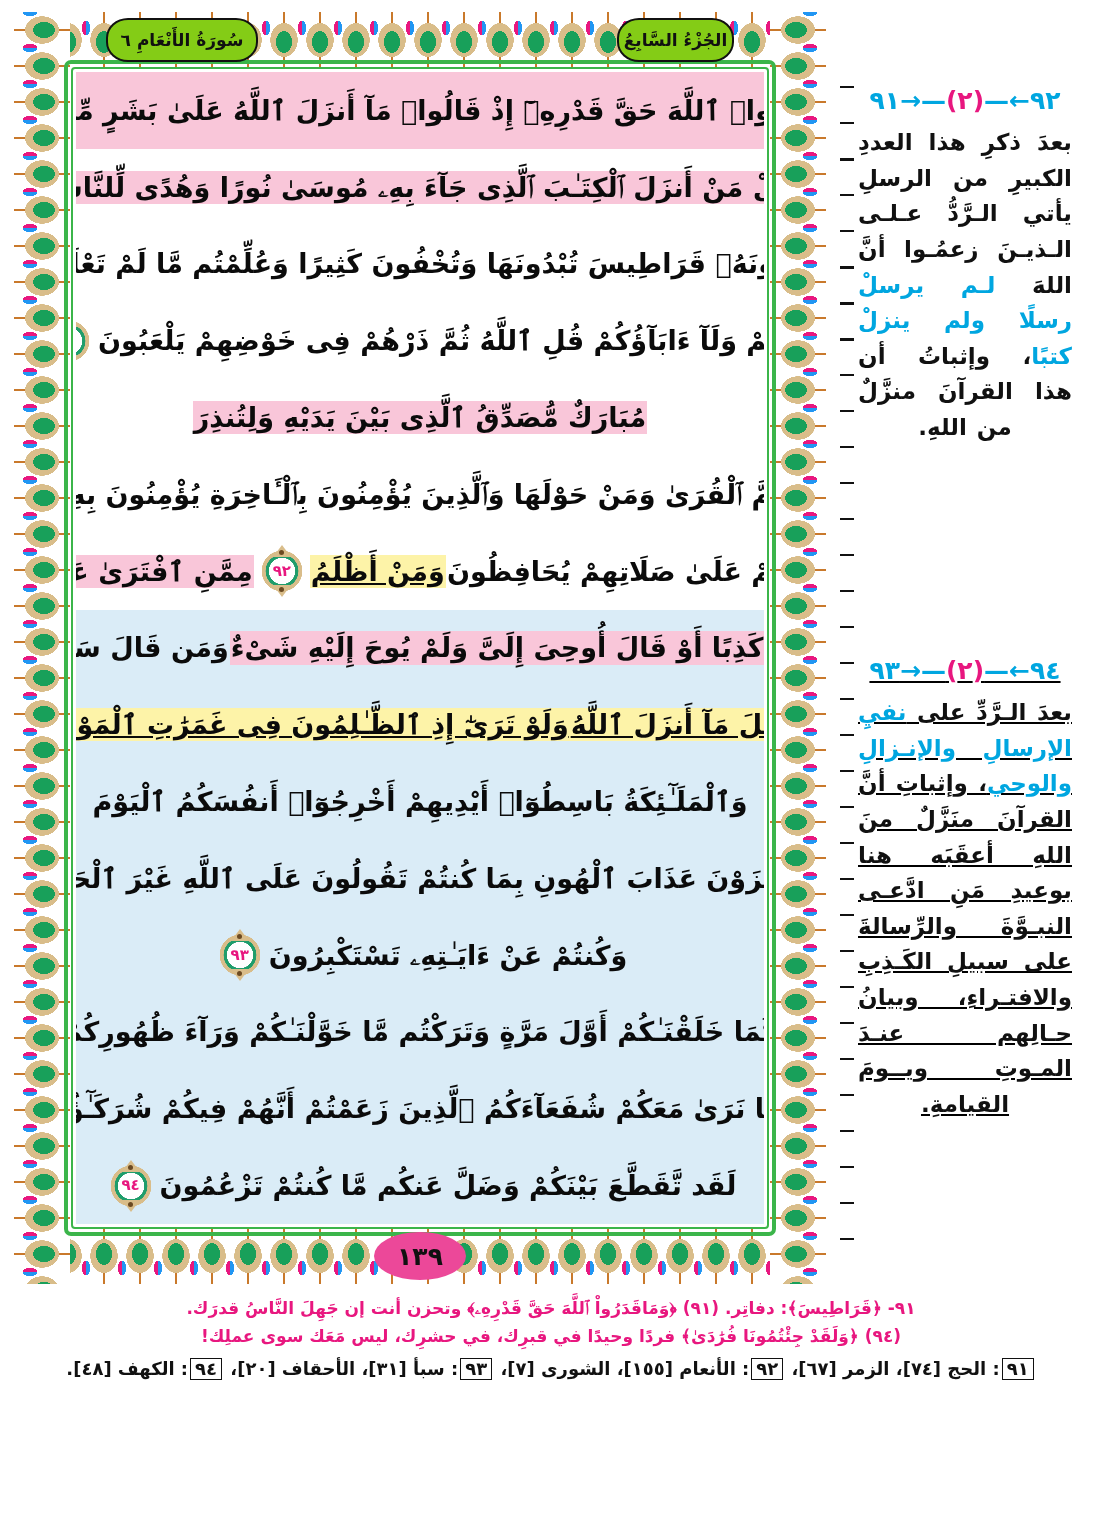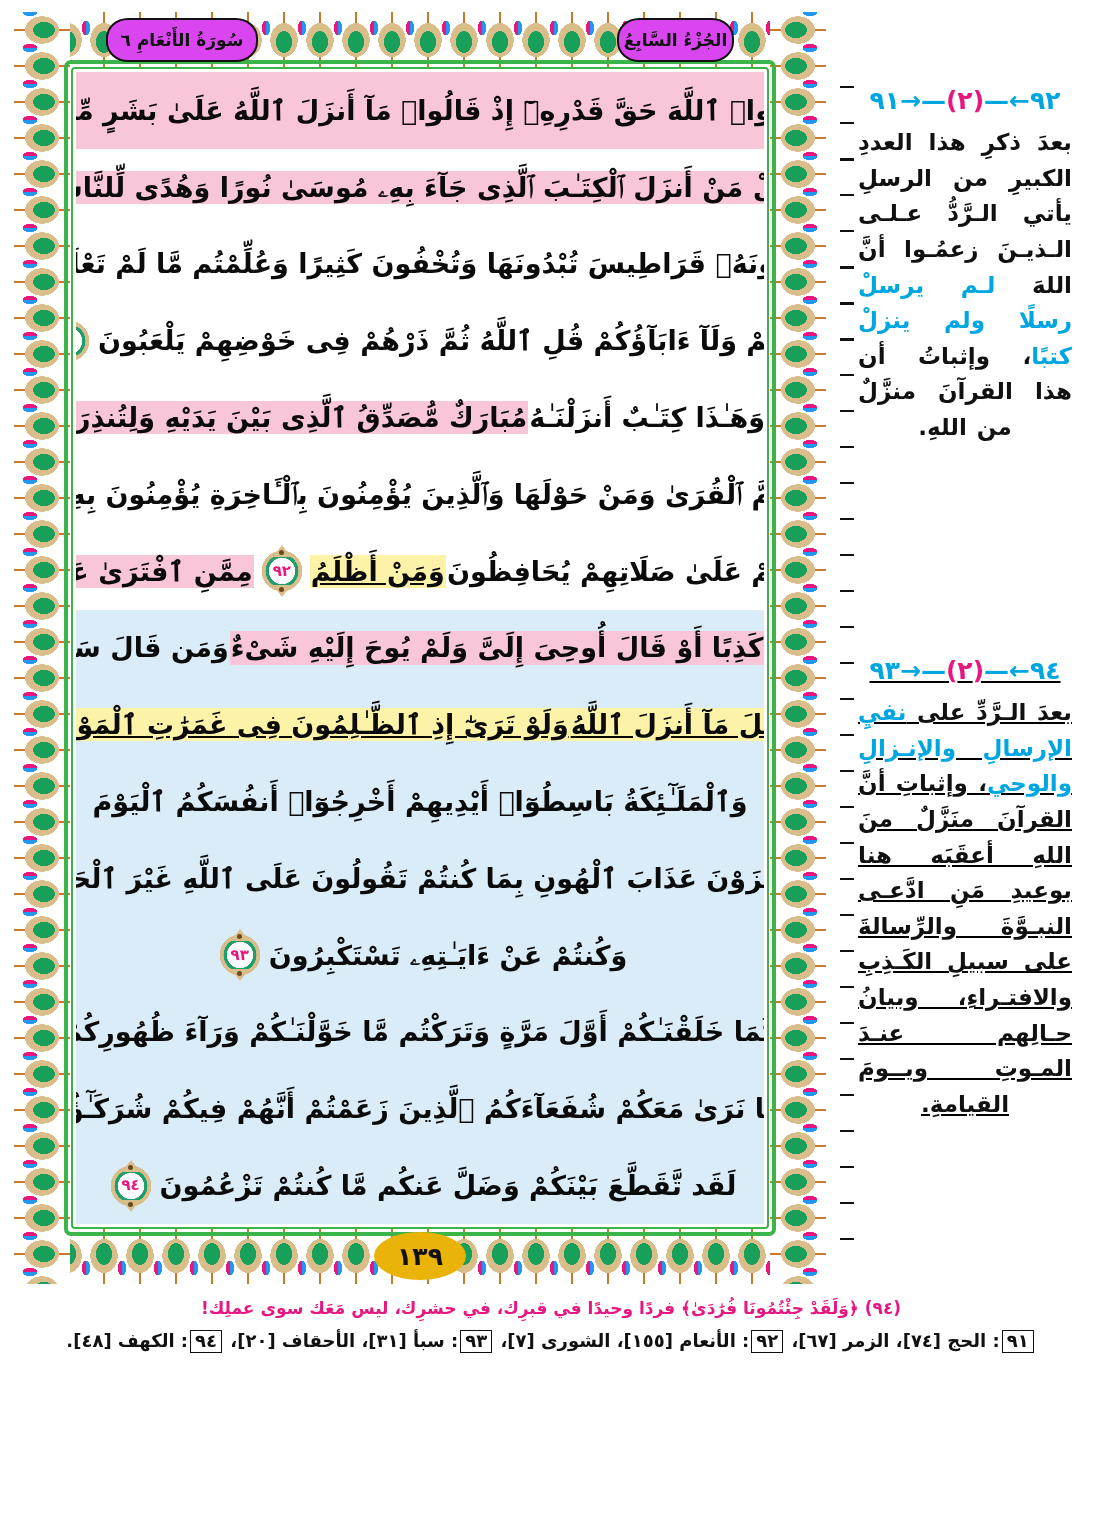--- a/index.html
+++ b/index.html
@@ -68,40 +68,40 @@
     left: 57px; top: 55px; right: 57px; bottom: 55px;
     border: 2px solid #3bb54a;
     border-radius: 4px;
   }
 
   
   .cartouche {
     position: absolute;
     top: 6px;
     height: 44px;
-    background: #d946ef;
+    background: #84cc16;
     border: 2.5px solid #111;
     border-radius: 22px / 20px;
     display: flex; align-items: center; justify-content: center;
     z-index: 6;
     font-family: "DejaVu Sans", "Liberation Sans", sans-serif;
     font-size: 17px; font-weight: 700; color: #111;
     letter-spacing: -1px;
     white-space: nowrap;
     padding: 0 8px;
   }
   .cart-surah { left: 92px; width: 152px; }
   .cart-juz   { right: 92px; width: 117px; }
 
   
   .page-num-cart {
     position: absolute;
     bottom: 4px; left: 50%; transform: translateX(-50%);
     width: 92px; height: 48px;
-    background: #eab308;
+    background: #ec4899;
     border-radius: 46px / 24px;
     display: flex; align-items: center; justify-content: center;
     z-index: 6;
     font-size: 25px; font-weight: 700; color: #111;
   }
 
   
   .text-area {
     position: absolute;
     left: 62px; top: 60px;
@@ -277,21 +277,20 @@
       <div class="qline bg-white">
         <span class="seg hl-none">أَنتُمْ وَلَآ ءَابَآؤُكُمْ قُلِ ٱللَّهُ ثُمَّ ذَرْهُمْ فِى خَوْضِهِمْ يَلْعَبُونَ</span>
         <span class="ayah-marker">
           <span class="rosette-bg"></span>
           <span class="rosette-pt pt-top"></span>
           <span class="rosette-pt pt-bot"></span>
           <span class="num">٩١</span>
         </span>
       </div>
       <div class="qline bg-white">
-        <span class="seg hl-none">وَهَـٰذَا كِتَـٰبٌ أَنزَلْنَـٰهُ</span>
         <span class="seg hl-pink">مُبَارَكٌ مُّصَدِّقُ ٱلَّذِى بَيْنَ يَدَيْهِ وَلِتُنذِرَ</span>
       </div>
       <div class="qline bg-white">
         <span class="seg hl-none">أُمَّ ٱلْقُرَىٰ وَمَنْ حَوْلَهَا وَٱلَّذِينَ يُؤْمِنُونَ بِٱلْـَٔاخِرَةِ يُؤْمِنُونَ بِهِۦ</span>
       </div>
       <div class="qline bg-white">
         <span class="seg hl-none">وَهُمْ عَلَىٰ صَلَاتِهِمْ يُحَافِظُونَ</span>
         <span class="seg hl-yellow">وَمَنْ أَظْلَمُ</span>
         <span class="ayah-marker">
           <span class="rosette-bg"></span>
@@ -357,16 +356,17 @@
       </div>
       <div class="side-block" style="top: 570px; text-decoration: underline;">
         <div class="range-head"><span>٩٤</span>←—<span class="mid">(٢)</span>—→<span>٩٣</span></div>
         <div class="side-body"><span>بعدَ الـرَّدِّ على </span><span class="accent">نفيِ الإرسالِ والإنـزالِ والوحي</span><span>، وإثباتِ أنَّ القرآنَ منَزَّلٌ منَ اللهِ أعقَبَه هنا بوعيدِ مَنِ ادَّعـى النبـوَّةَ والرِّسالةَ على سبيلِ الكَـذِبِ والافتـراءِ، وبيانُ حـالِهم عنـدَ المـوتِ ويــومَ القيامةِ.</span></div>
       </div>
     </div>
 </div>
 
 <div class="footnotes">
   <div id="fn-list">
+      <div class="fn-line">٩١- ﴿قَرَاطِيسَ﴾: دفاتِر. (٩١) ﴿وَمَاقَدَرُواْ ٱللَّهَ حَقَّ قَدْرِهِۦ﴾ وتحزن أنت إن جَهِلَ النَّاسُ قدرَك.</div>
       <div class="fn-line">(٩٤) ﴿وَلَقَدْ جِئْتُمُونَا فُرَٰدَىٰ﴾ فردًا وحيدًا في قبرِك، في حشرِك، ليس مَعَك سوى عملِك!</div>
     </div>
   <div class="xref" id="xref-line"><span class="boxnum">٩١</span><span>: الحج [٧٤]، الزمر [٦٧]، </span><span class="boxnum">٩٢</span><span>: الأنعام [١٥٥]، الشورى [٧]، </span><span class="boxnum">٩٣</span><span>: سبأ [٣١]، الأحقاف [٢٠]، </span><span class="boxnum">٩٤</span><span>: الكهف [٤٨]. </span></div>
 </div>
 
 </body></html>

